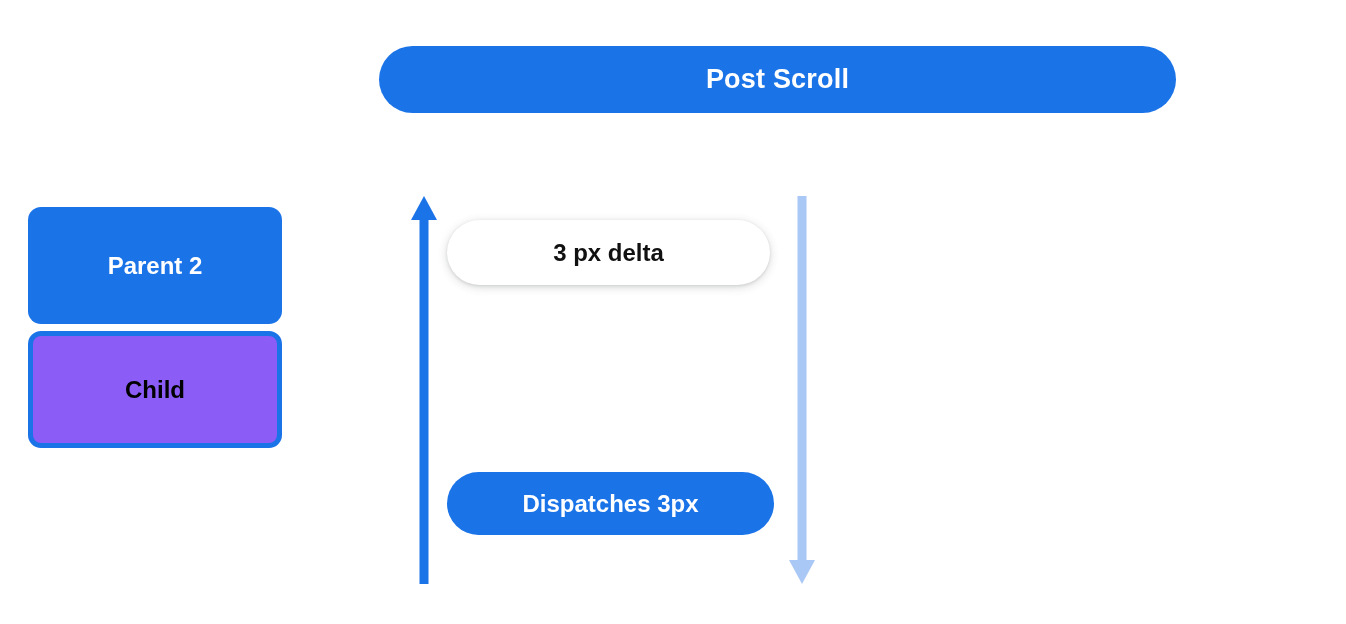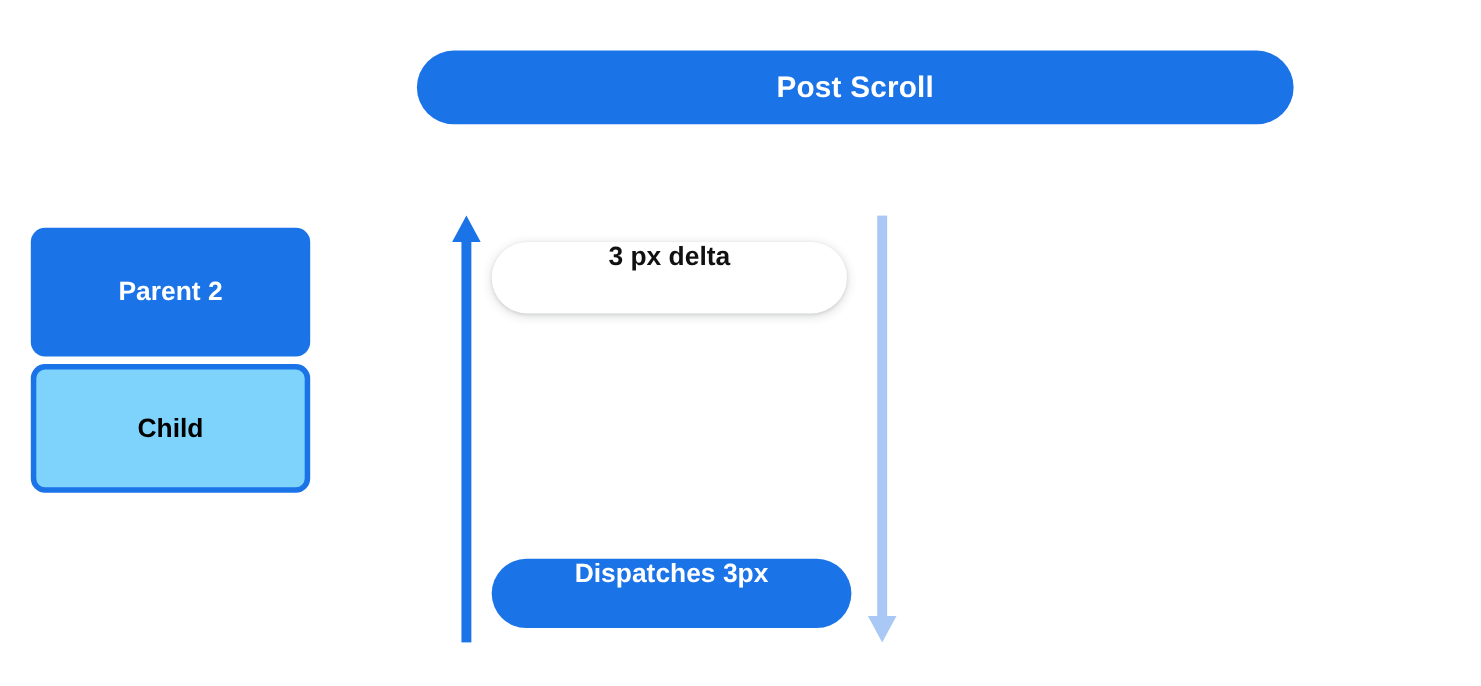--- a/index.html
+++ b/index.html
@@ -57,21 +57,21 @@
     margin-bottom: 7px;
     font-size: 24px;
     font-weight: bold;
   }
   .node-box.filled {
     background: #1b73e8;
     color: #ffffff;
     border: none;
   }
   .node-box.outlined {
-    background: #7dd3fc;
+    background: #8b5cf6;
     color: #000000;
     border: 5px solid #1b73e8;
   }
 
   
   .arrow {
     position: absolute;
   }
   .arrow-up {
     left: 406px;
@@ -79,39 +79,39 @@
   }
   .arrow-down {
     left: 784px;
     top: 194px;
   }
 
   
   .pill {
     position: absolute;
     display: flex;
-    align-items: flex-start;
+    align-items: center;
     justify-content: center;
     box-sizing: border-box;
     font-size: 24px;
     font-weight: bold;
   }
   .pill-delta {
     left: 447px;
     top: 220px;
     width: 323px;
     height: 65px;
     border-radius: 33px;
     background: #ffffff;
     color: #111111;
     box-shadow: 0 2px 10px rgba(60,64,67,0.20), 0 1px 3px rgba(60,64,67,0.14);
   }
   .pill-dispatch {
     left: 447px;
-    top: 508px;
+    top: 472px;
     width: 327px;
     height: 63px;
     border-radius: 32px;
     background: #1b73e8;
     color: #ffffff;
   }
 </style>
 </head>
 <body>
 

